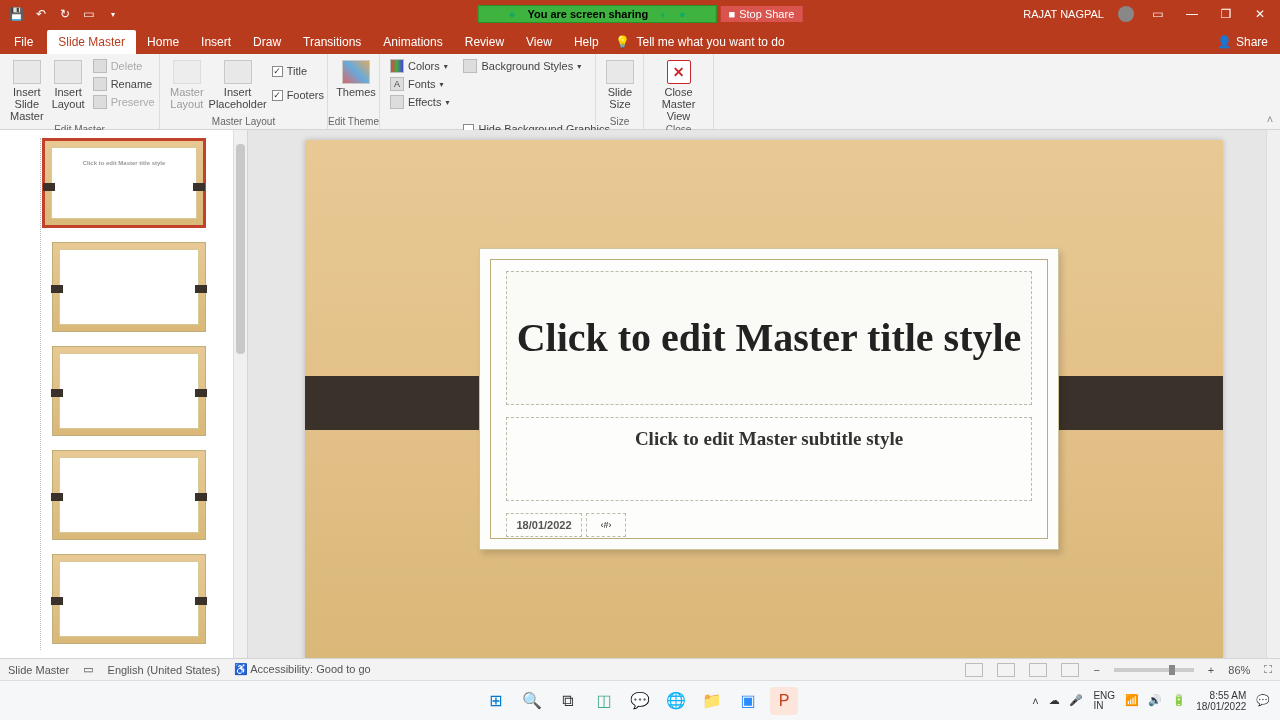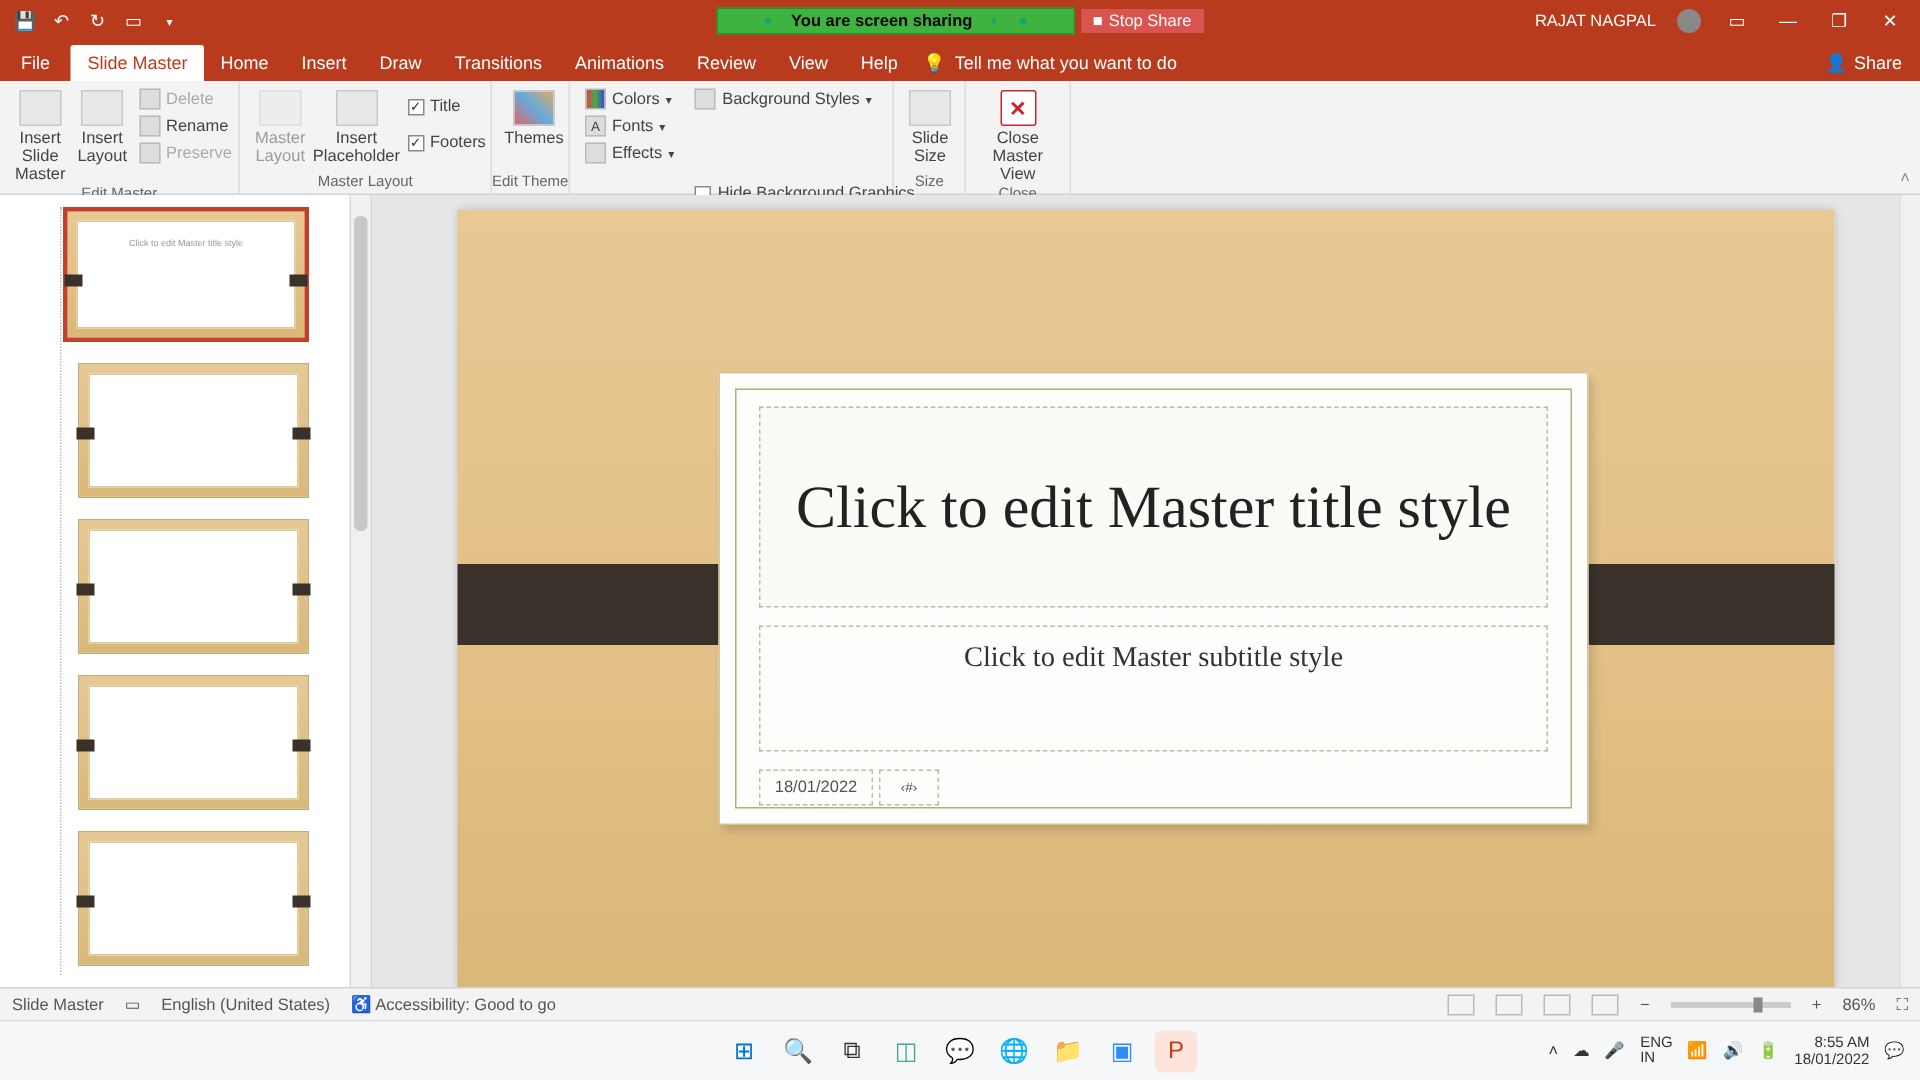--- a/index.html
+++ b/index.html
@@ -35,21 +35,21 @@
 .bigbtn .tx { text-align: center; line-height: 1.1; }
 .vstack { display: flex; flex-direction: column; gap: 2px; text-align: center; }
 .smrow { display: flex; align-items: center; gap: 4px; padding: 1px 4px; cursor: pointer; white-space: nowrap; }
 .smrow .ic { width: 14px; height: 14px; background: #ddd; border: 1px solid #bbb; flex-shrink: 0; }
 .smrow.disabled { color: #aaa; }
 .chk { width: 11px; height: 11px; border: 1px solid #888; background: #fff; display: inline-flex; align-items: center; justify-content: center; font-size: 9px; color: #333; }
 .closebtn { background: #fff; border: 1px solid #c8272d; color: #c8272d; width: 24px; height: 24px; display: flex; align-items: center; justify-content: center; font-weight: bold; font-size: 14px; border-radius: 2px; }
 .ribbon .collapse { margin-left: auto; width: 20px; display: flex; align-items: flex-end; justify-content: center; color: #888; padding-bottom: 4px; cursor: pointer; }
 
 
-.workarea { flex: 1; display: flex; background: #c4b5fd; min-height: 0; }
+.workarea { flex: 1; display: flex; background: #c4b5fd; min-height: 0; font-weight: bold; }
 .thumbs { width: 248px; background: #fff; border-right: 1px solid #d4d4d4; position: relative; overflow: hidden; }
 .thumb-scroll { position: absolute; right: 0; top: 0; bottom: 0; width: 14px; background: #f0f0f0; border-left: 1px solid #ddd; }
 .thumb-scroll .track { position: absolute; top: 14px; bottom: 14px; left: 2px; right: 2px; }
 .thumb-scroll .handle { position: absolute; top: 0; height: 210px; left: 0; right: 0; background: #c8c8c8; border-radius: 4px; }
 .thumb-list { padding: 8px 20px 8px 52px; display: flex; flex-direction: column; gap: 14px; }
 .thumb { width: 154px; height: 90px; border: 1px solid #bfae7a; position: relative; cursor: pointer; background: linear-gradient(#e8c994,#d9b878); }
 .thumb.master { border: 3px solid #c2412a; margin-left: -10px; width: 164px; }
 .thumb .inner { position: absolute; inset: 6px; background: #fff; border: 1px solid #d8c999; }
 .thumb .minititle { position: absolute; top: 12px; left: 14px; right: 14px; text-align: center; font-size: 6px; color: #999; line-height: 1.1; }
 .thumb .bar { position: absolute; height: 8px; width: 12px; background: #3a322a; top: 42px; }

